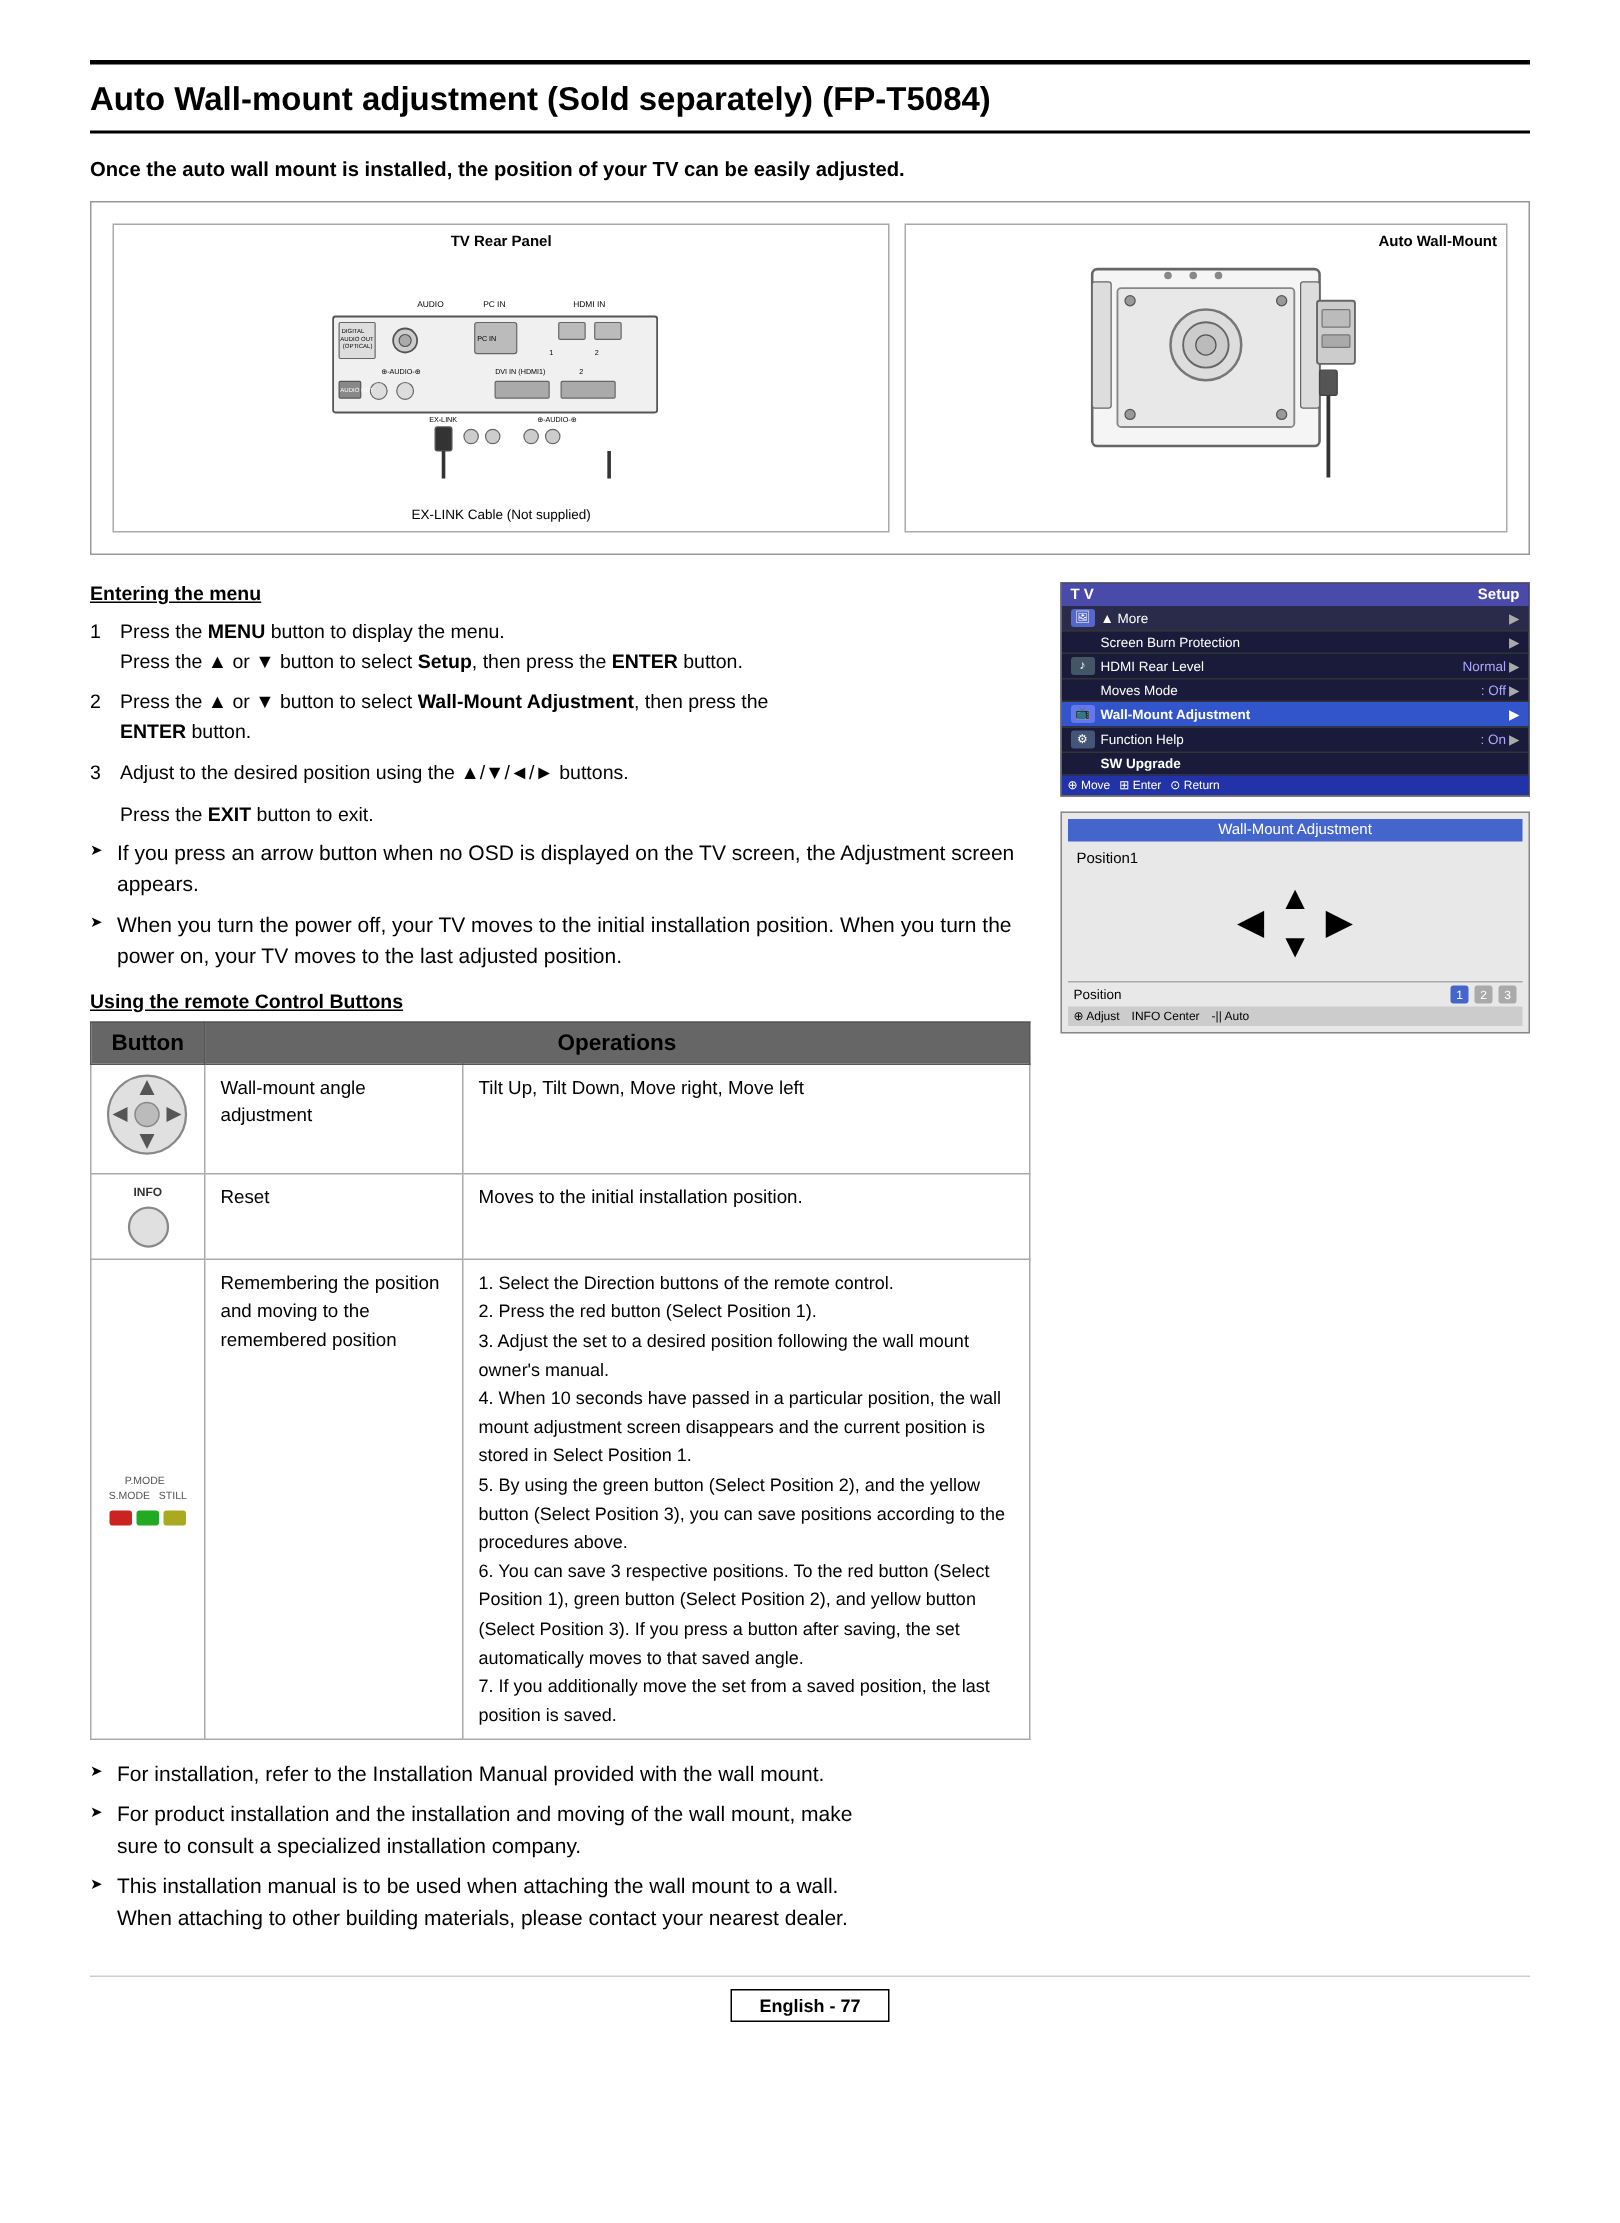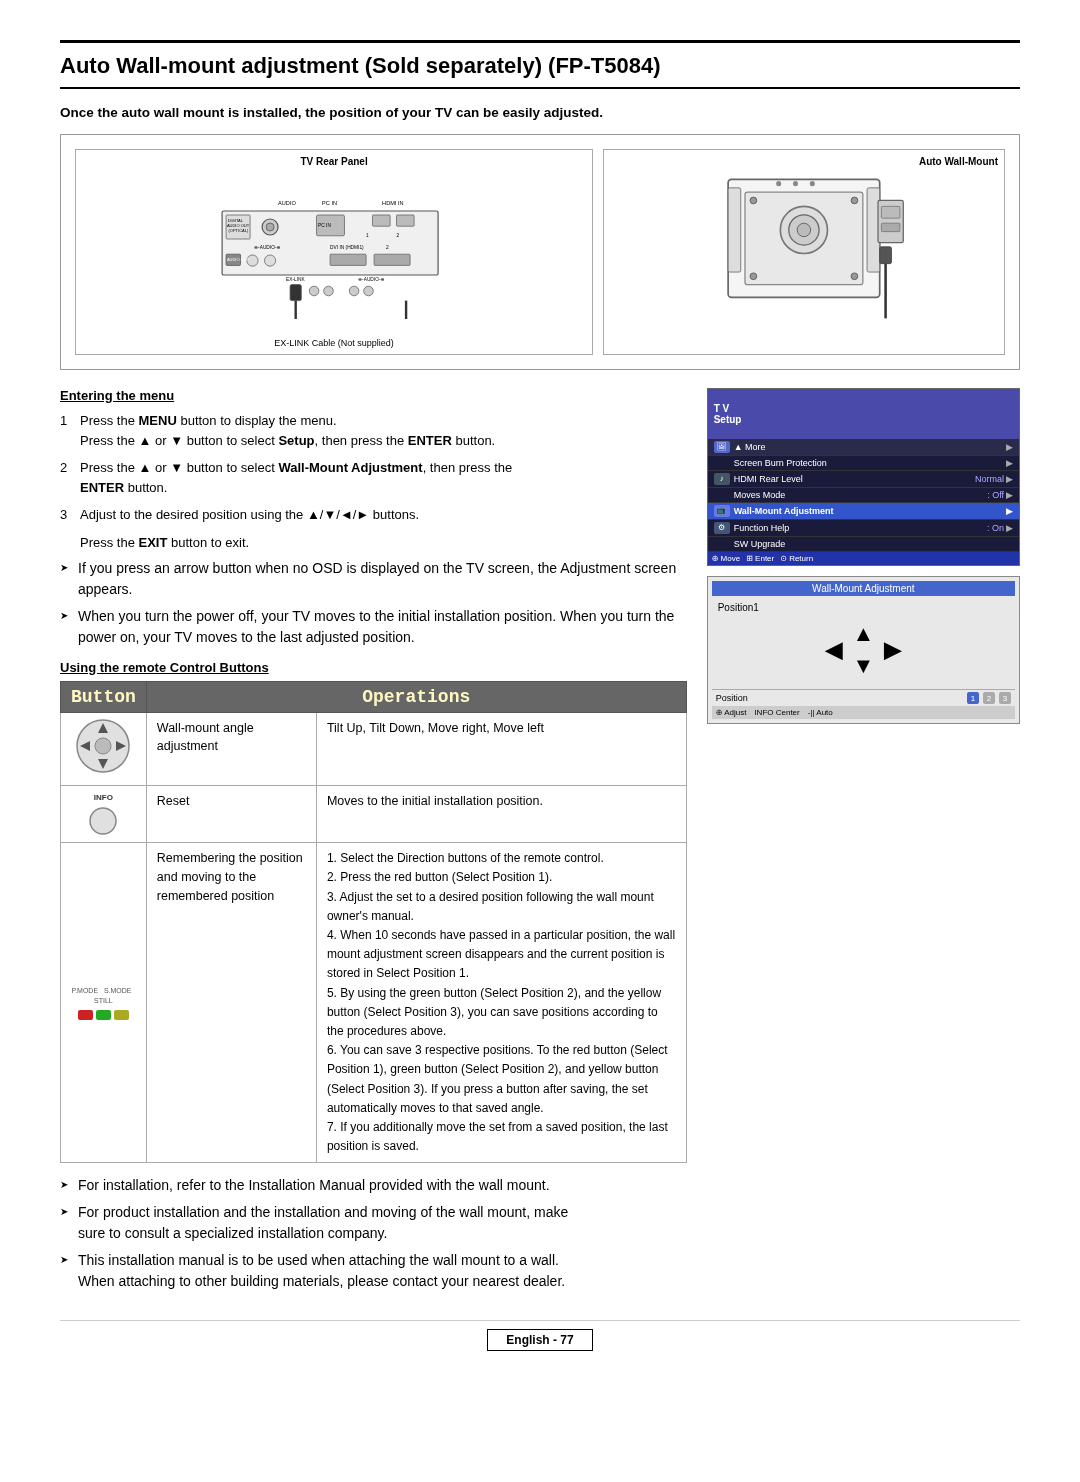--- a/index.html
+++ b/index.html
@@ -159,26 +159,25 @@
     
     .remote-table {
       width: 100%;
       border-collapse: collapse;
       margin-top: 6px;
       margin-bottom: 12px;
     }
 
     .remote-table th {
       background: #666;
-      color: #fef9c3;
+      color: #000000;
       padding: 5px 10px;
-      font-size: 18px;
+      font-size: 15px;
       text-align: center;
       border: 1px solid #555;
-      font-family: Liberation Mono, monospace;
     }
 
     .remote-table td {
       border: 1px solid #aaa;
       padding: 6px 10px;
       vertical-align: top;
       font-size: 12.5px;
       line-height: 1.5;
     }
 
@@ -195,24 +194,23 @@
       color: #fff;
       font-size: 10px;
       padding: 0;
       min-height: 120px;
     }
 
     .menu-title-bar {
       background: #4a4aaa;
       display: flex;
       justify-content: space-between;
-      padding: 14px 6px;
+      padding: 2px 6px;
       font-size: 10px;
       font-weight: bold;
-      flex-direction: column;
     }
 
     .menu-item-row {
       display: flex;
       align-items: center;
       padding: 2px 6px;
       font-size: 9.5px;
       border-bottom: 1px solid #333;
     }
 
@@ -559,21 +557,21 @@
         <span style="width:16px;height:12px;background:#6677ee;display:inline-block;border-radius:2px;margin-right:4px;font-size:8px;line-height:12px;text-align:center;color:#fff;">📺</span>
         <span class="menu-item-text" style="font-weight:bold;">Wall-Mount Adjustment</span>
         <span style="font-size:9px;color:#fff;">▶</span>
       </div>
       <div class="menu-item-row">
         <span style="width:16px;height:12px;background:#445577;display:inline-block;border-radius:2px;margin-right:4px;font-size:8px;line-height:12px;text-align:center;color:#fff;">⚙</span>
         <span class="menu-item-text">Function Help</span>
         <span class="menu-item-value">: On</span>
         <span style="font-size:9px;color:#aaa;margin-left:2px;">▶</span>
       </div>
-      <div class="menu-item-row" style="padding-left:26px;">
+      <div class="menu-item-row" style="padding-left:26px;font-weight:bold;">
         <span class="menu-item-text">SW Upgrade</span>
       </div>
       <div class="menu-nav-bar">
         <span>⊕ Move</span>
         <span>⊞ Enter</span>
         <span>⊙ Return</span>
       </div>
     </div>
 
     <div class="wma-box">

